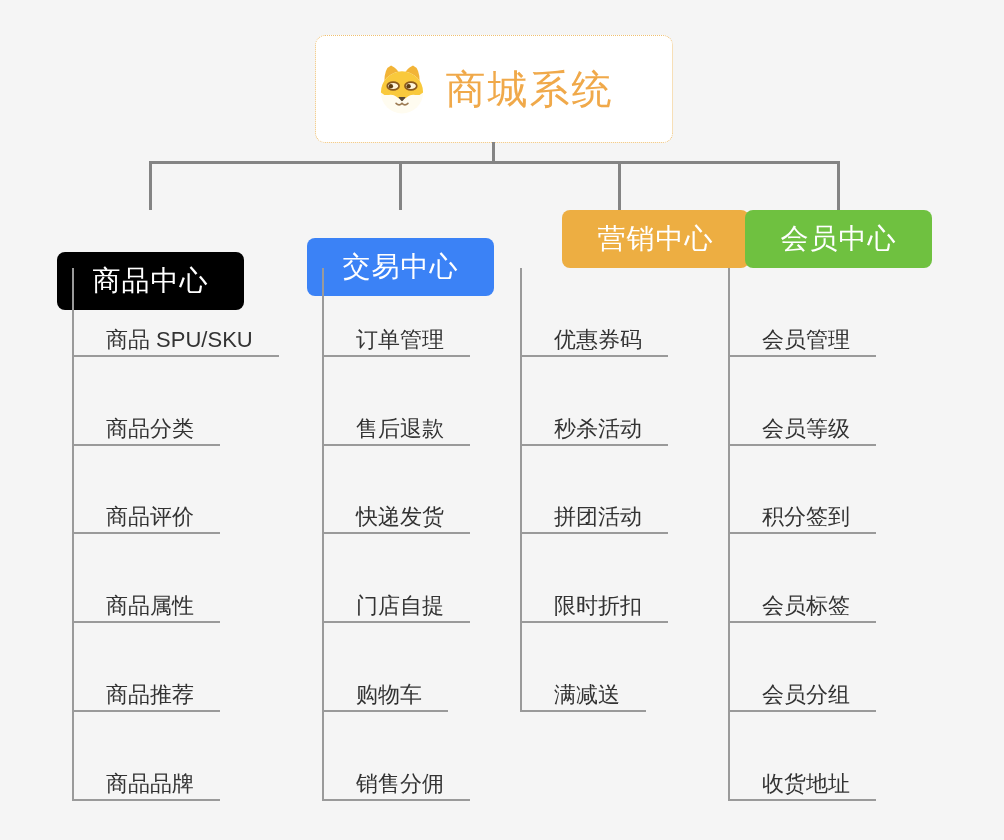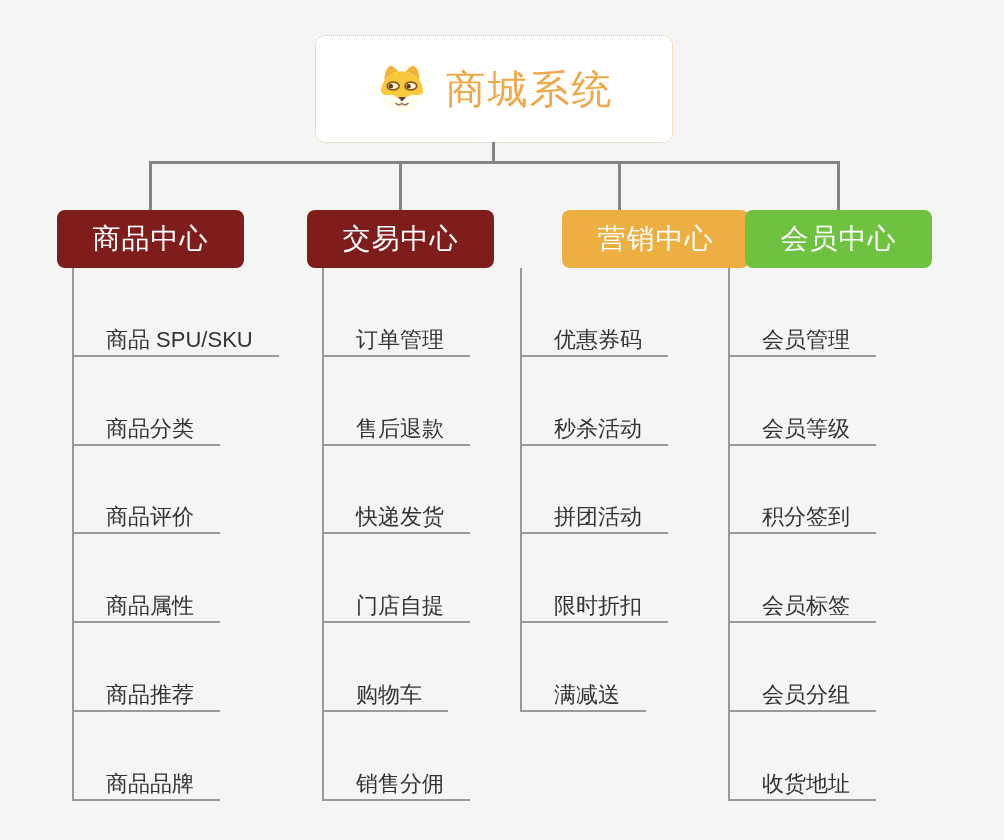--- a/index.html
+++ b/index.html
@@ -93,24 +93,24 @@
   <span class="root-title">商城系统</span>
 </div>
 
 <div class="abs line v-root"></div>
 <div class="abs line h-main"></div>
 <div class="abs line drop drop-1"></div>
 <div class="abs line drop drop-2"></div>
 <div class="abs line drop drop-3"></div>
 <div class="abs line drop drop-4"></div>
 
-<div class="abs branch-box branch-box-1" style="background-color: #7f1d1d;">
+<div class="abs branch-box branch-box-1" style="background-color: #000000; margin-top: 42px;">
   <span>商品中心</span>
 </div>
-<div class="abs branch-box branch-box-2" style="background-color: #7f1d1d;">
+<div class="abs branch-box branch-box-2" style="background-color: #3b82f6; margin-top: 28px;">
   <span>交易中心</span>
 </div>
 <div class="abs branch-box branch-box-3" style="background-color: rgb(237, 174, 66); margin-left: 36px;">
   <span>营销中心</span>
 </div>
 <div class="abs branch-box branch-box-4" style="background-color: rgb(111, 193, 64);">
   <span>会员中心</span>
 </div>
 
 <div class="abs branch-col col-1">

